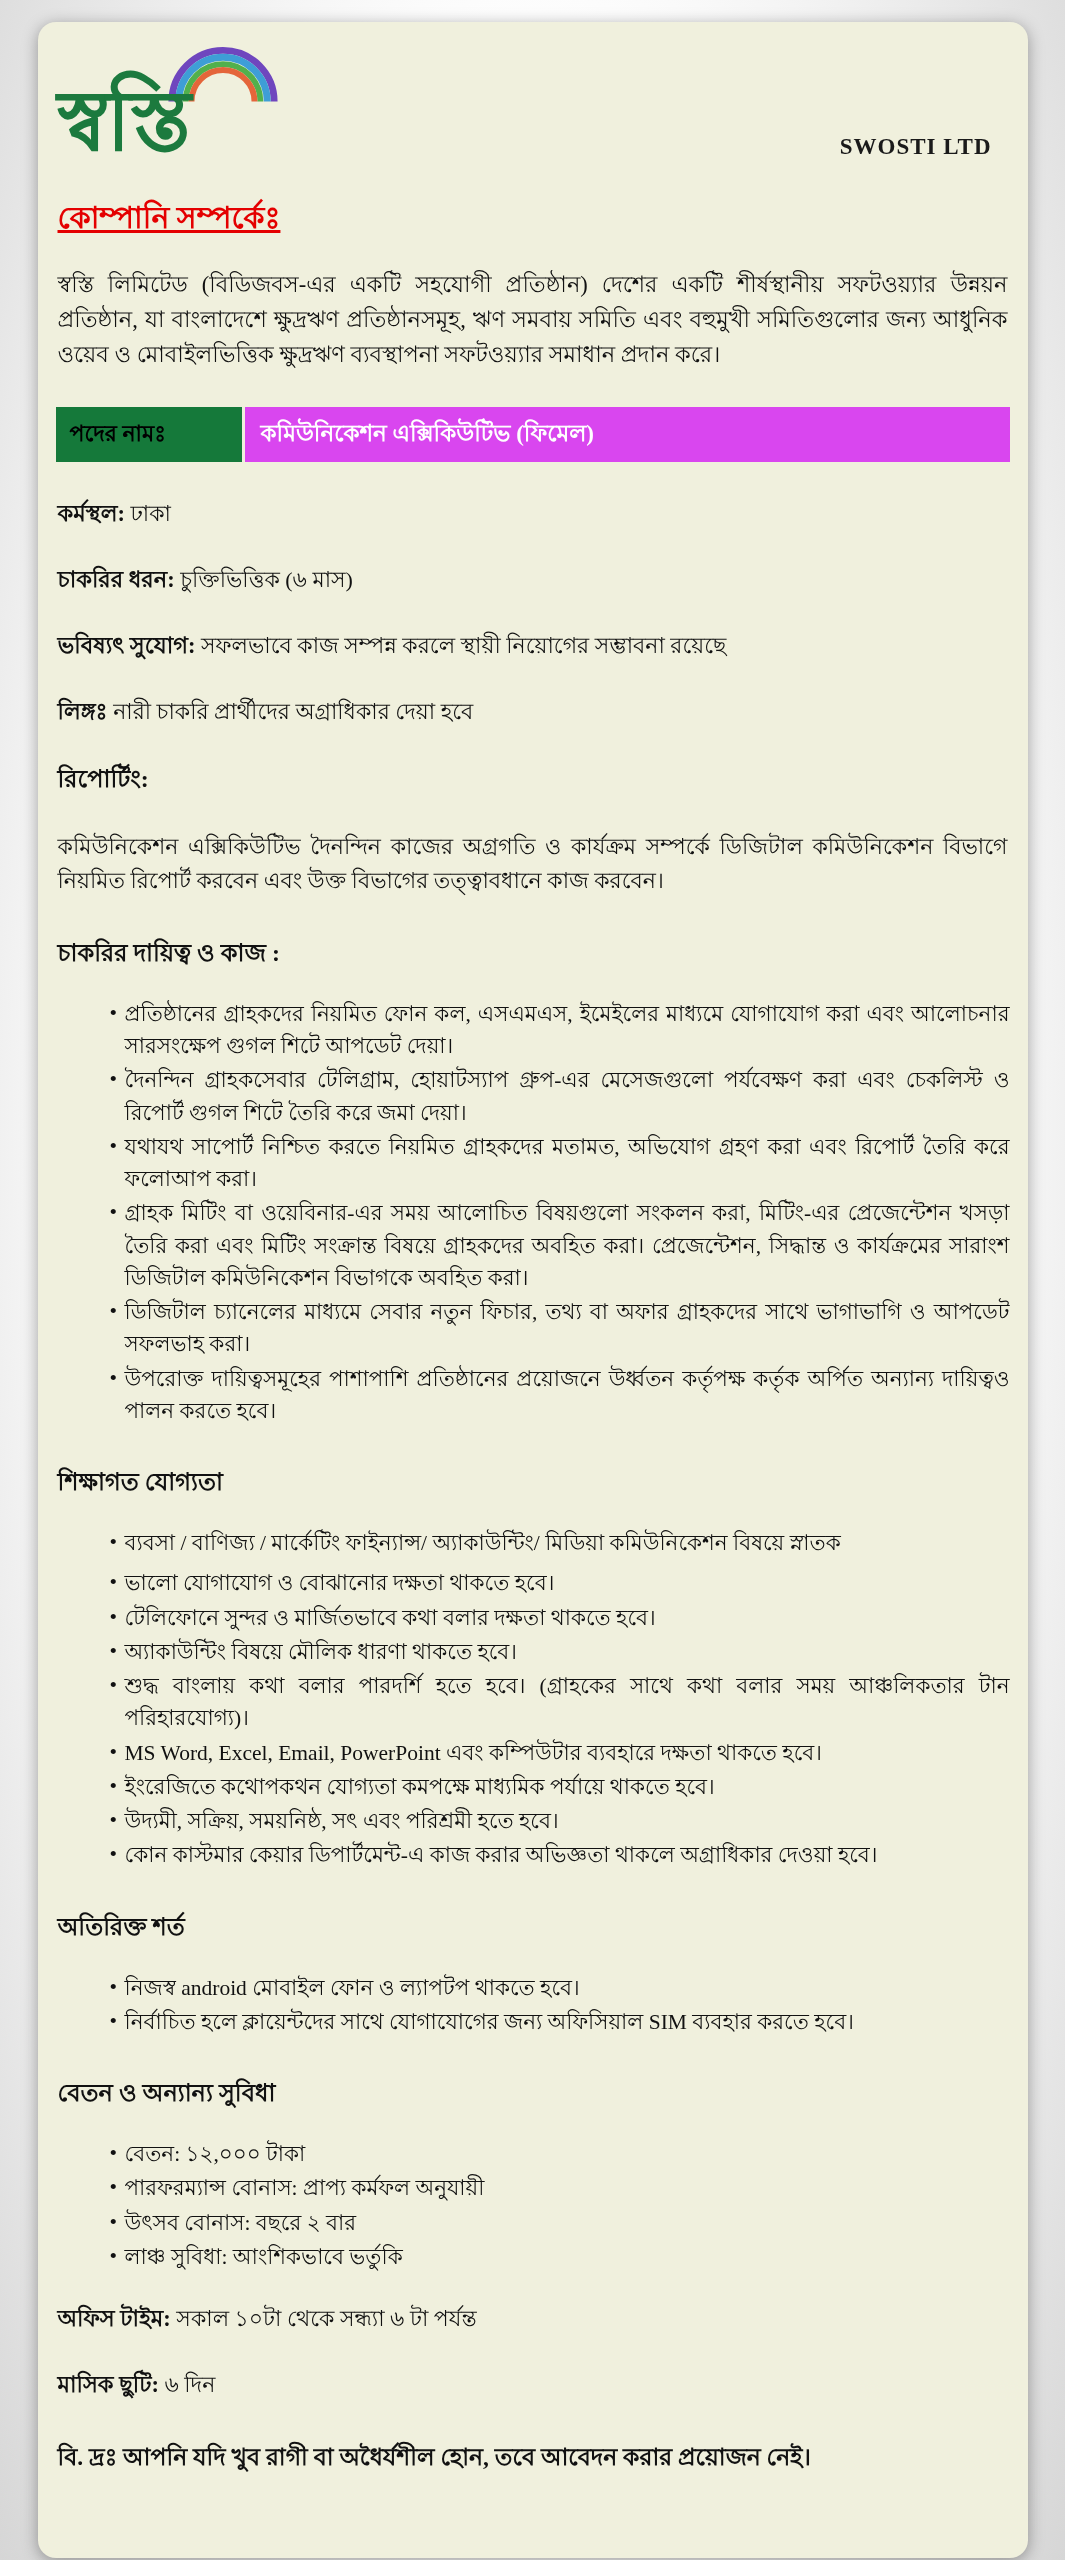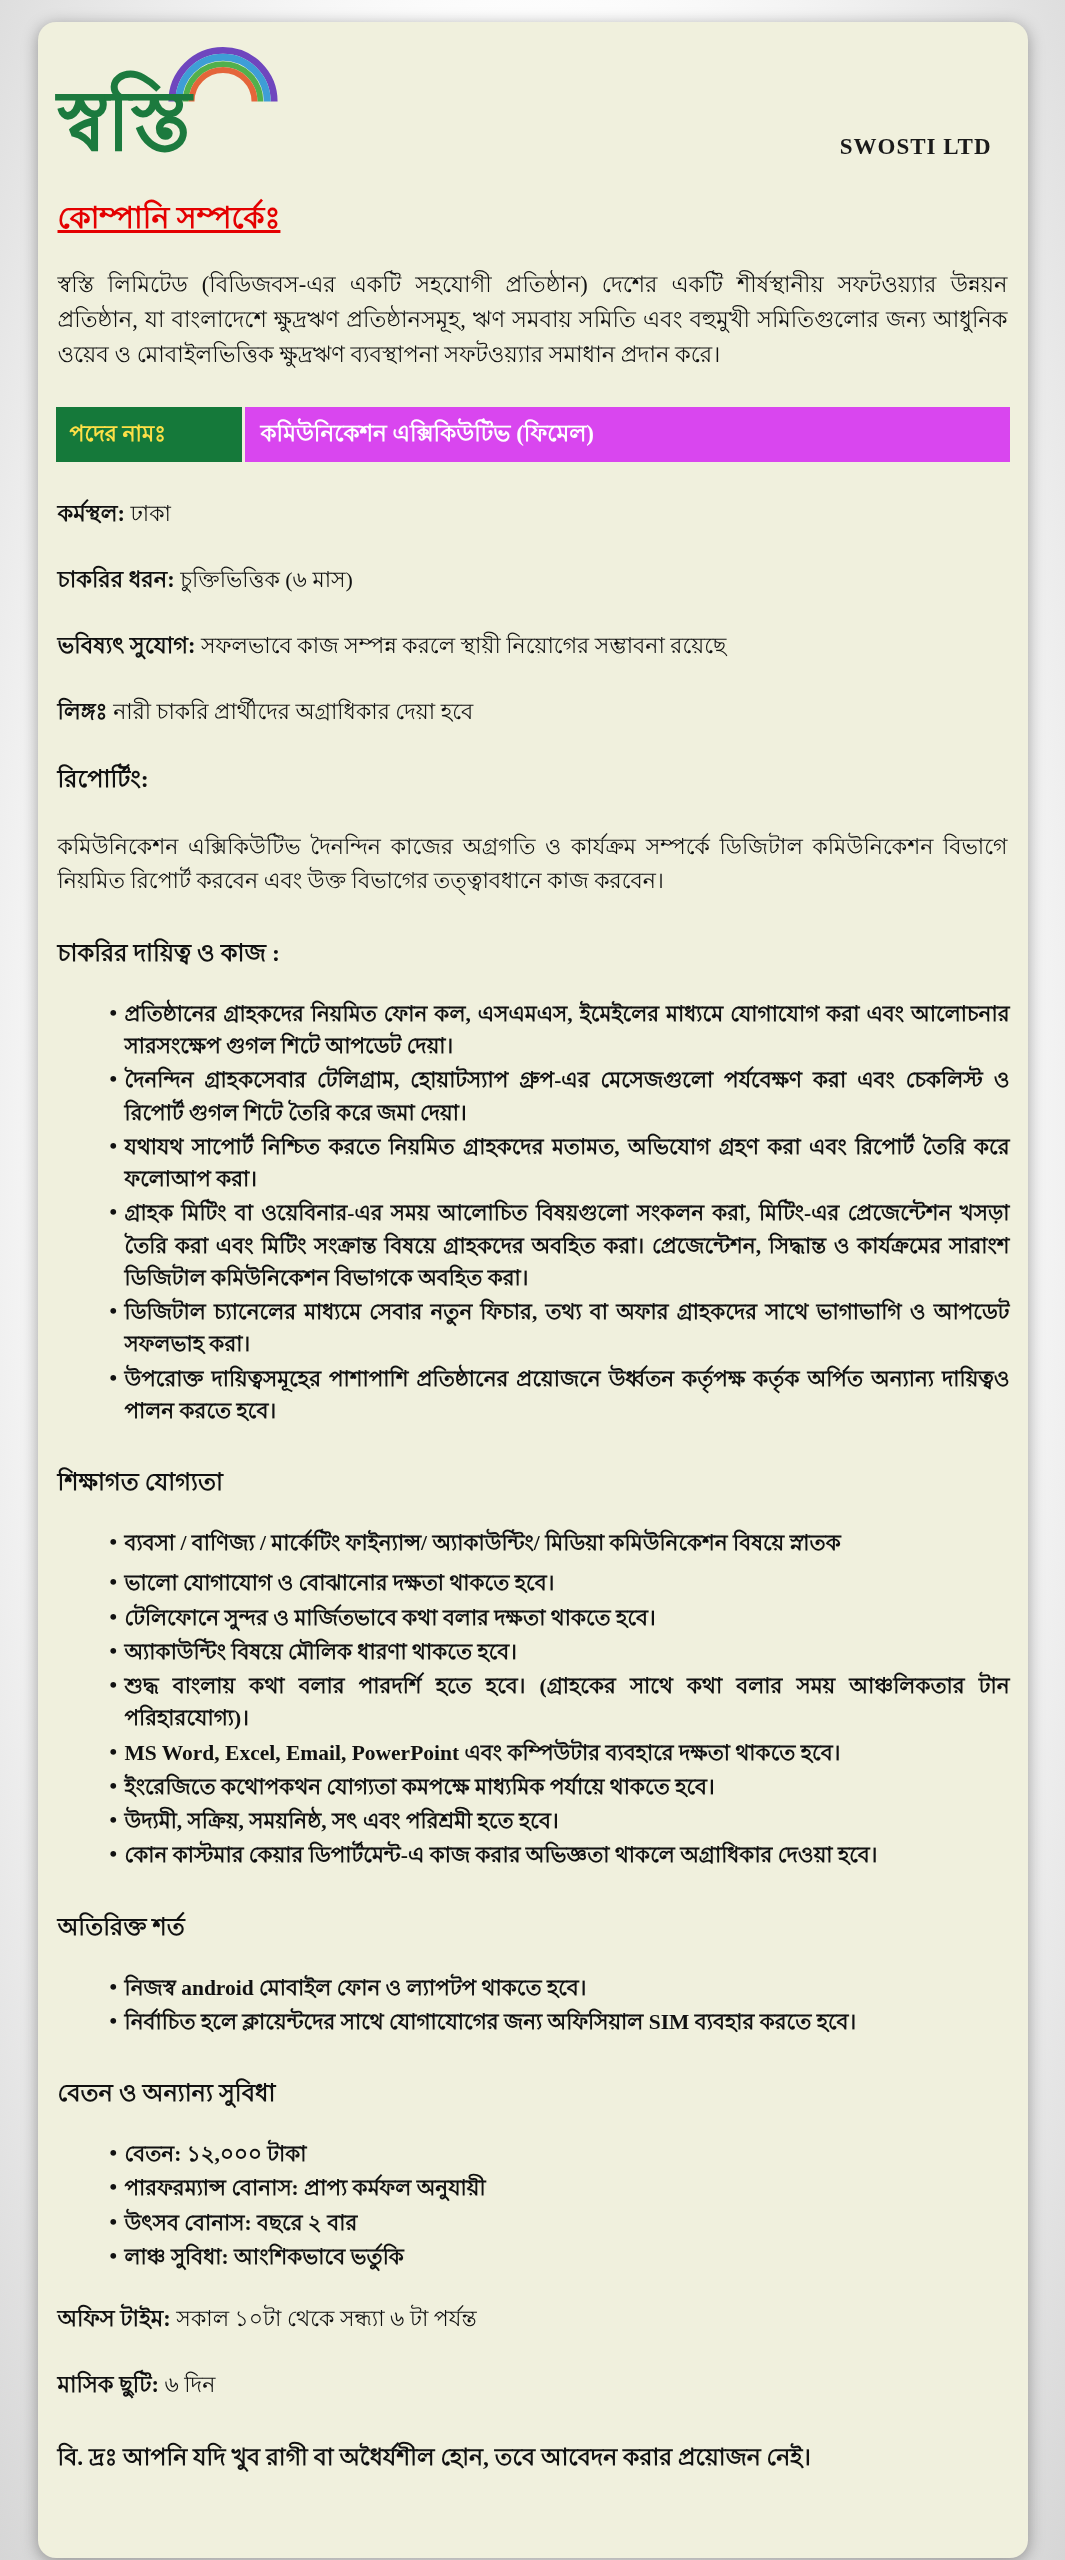--- a/index.html
+++ b/index.html
@@ -41,34 +41,34 @@
     text-decoration:underline;
     margin:2px 0 0 2px;
   }
   .about-text{
     font-size:22.5px;line-height:1.55;text-align:justify;
     margin:48px 2px 34px 2px;
   }
   
   .position-row{display:flex;margin:6px 0 34px 0;}
   .pos-label{
-    background:#15793a;color:#fde047;font-weight:bold;font-size:22px;
+    background:#15793a;color:#000000;font-weight:bold;font-size:22px;
     padding:9px 14px;width:158px;flex:0 0 auto;
     border-right:3px solid #f0f0dd;display:flex;align-items:center;
   }
   .pos-title{
     background:#d946ef;color:#fff;font-weight:bold;font-size:23px;
     padding:1px 16px;flex:1;display:flex;align-items:center;
   }
   
   .detail{font-size:22px;margin:28px 2px;}
   .detail .lbl{font-weight:bold;font-size:22.5px;}
   .reporting-text{font-size:22px;line-height:1.55;text-align:justify;margin:30px 2px;}
   h3.sec{font-size:24px;font-weight:bold;margin:36px 2px 24px 2px;}
-  ul.blist{margin:0 0 8px 0;padding:0 0 0 54px;list-style:none;font-weight:bold;}
+  ul.blist{margin:0 0 8px 0;padding:0 0 0 54px;list-style:none;}
   ul.blist li{
     font-size:21.5px;line-height:1.5;margin:2px 0;
     position:relative;padding-left:15px;text-align:justify;
   }
   ul.blist li::before{content:"\2022";position:absolute;left:0;top:-1px;}
   .note{font-weight:bold;font-size:23.5px;margin:34px 2px;}
 </style>
 </head>
 <body>
 

